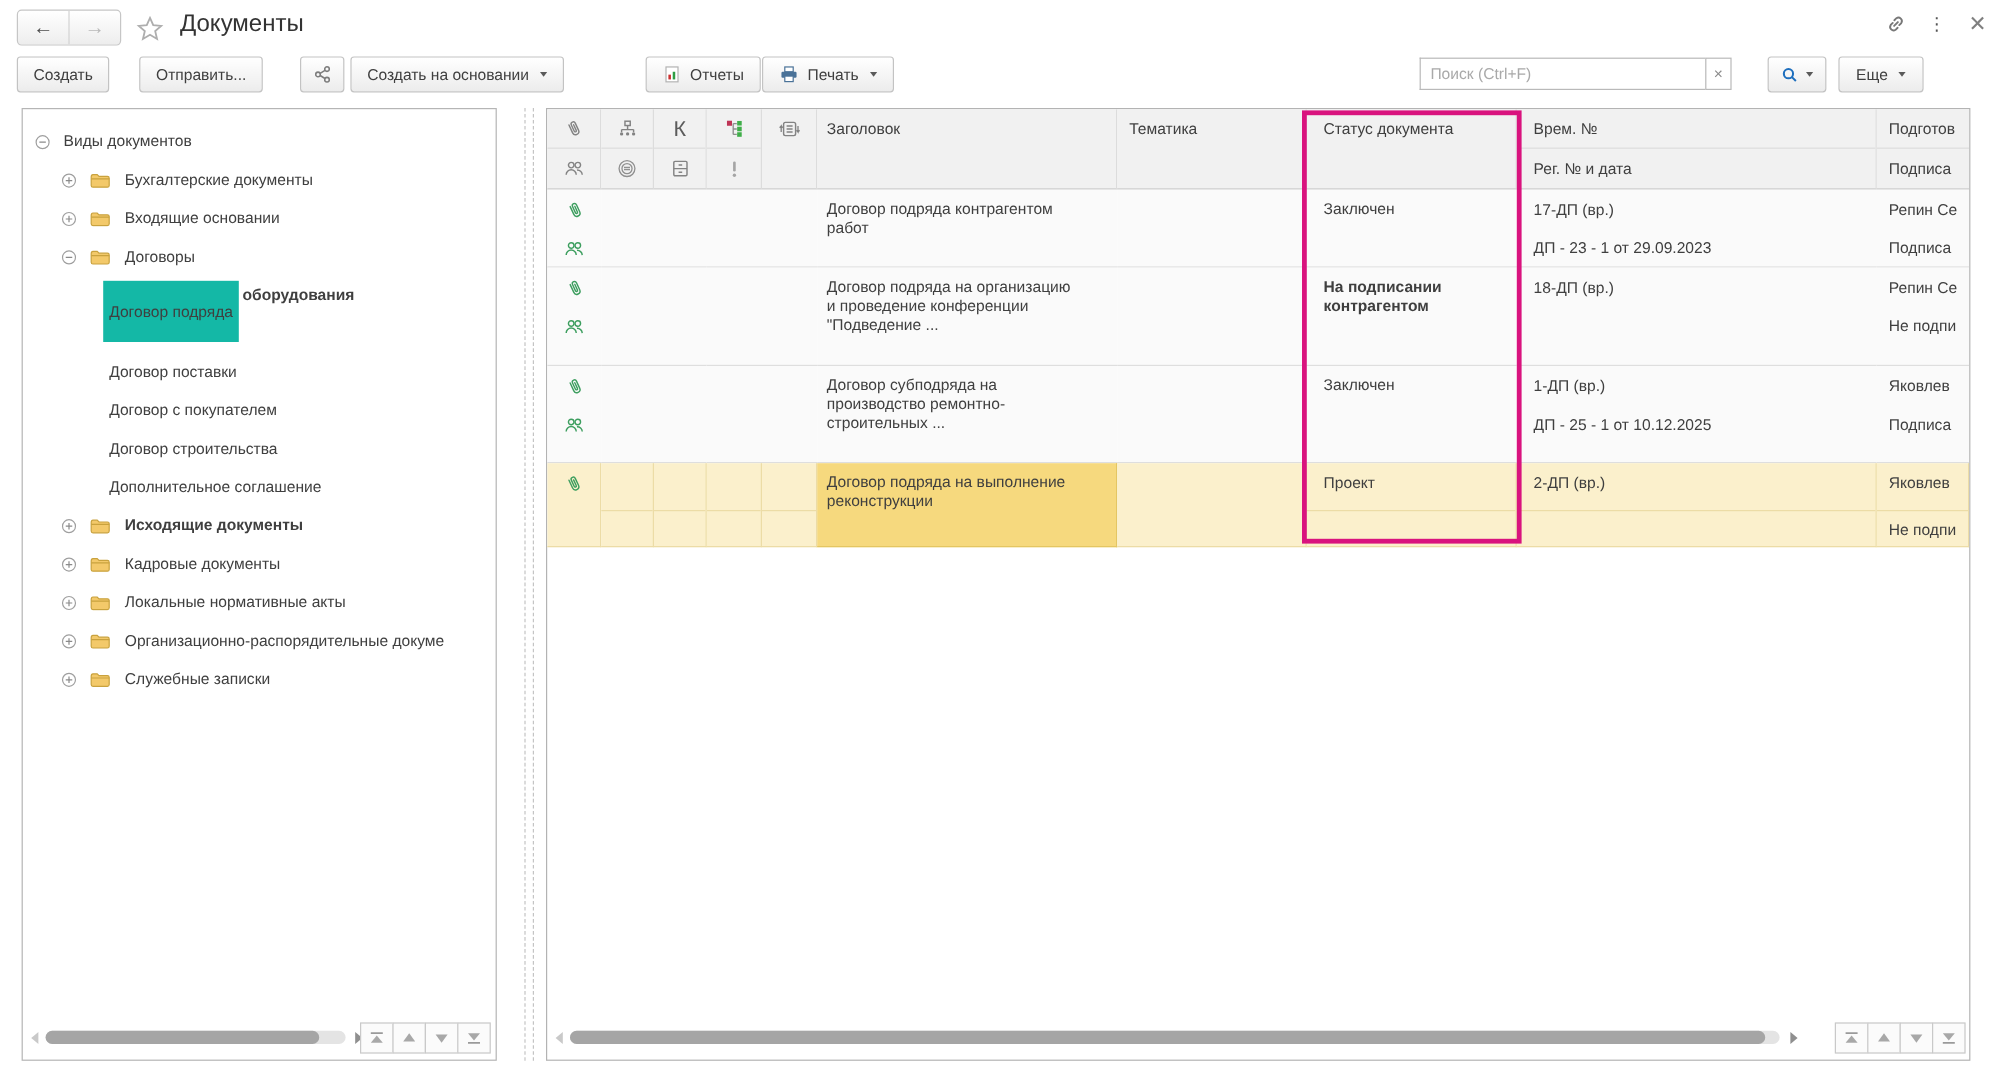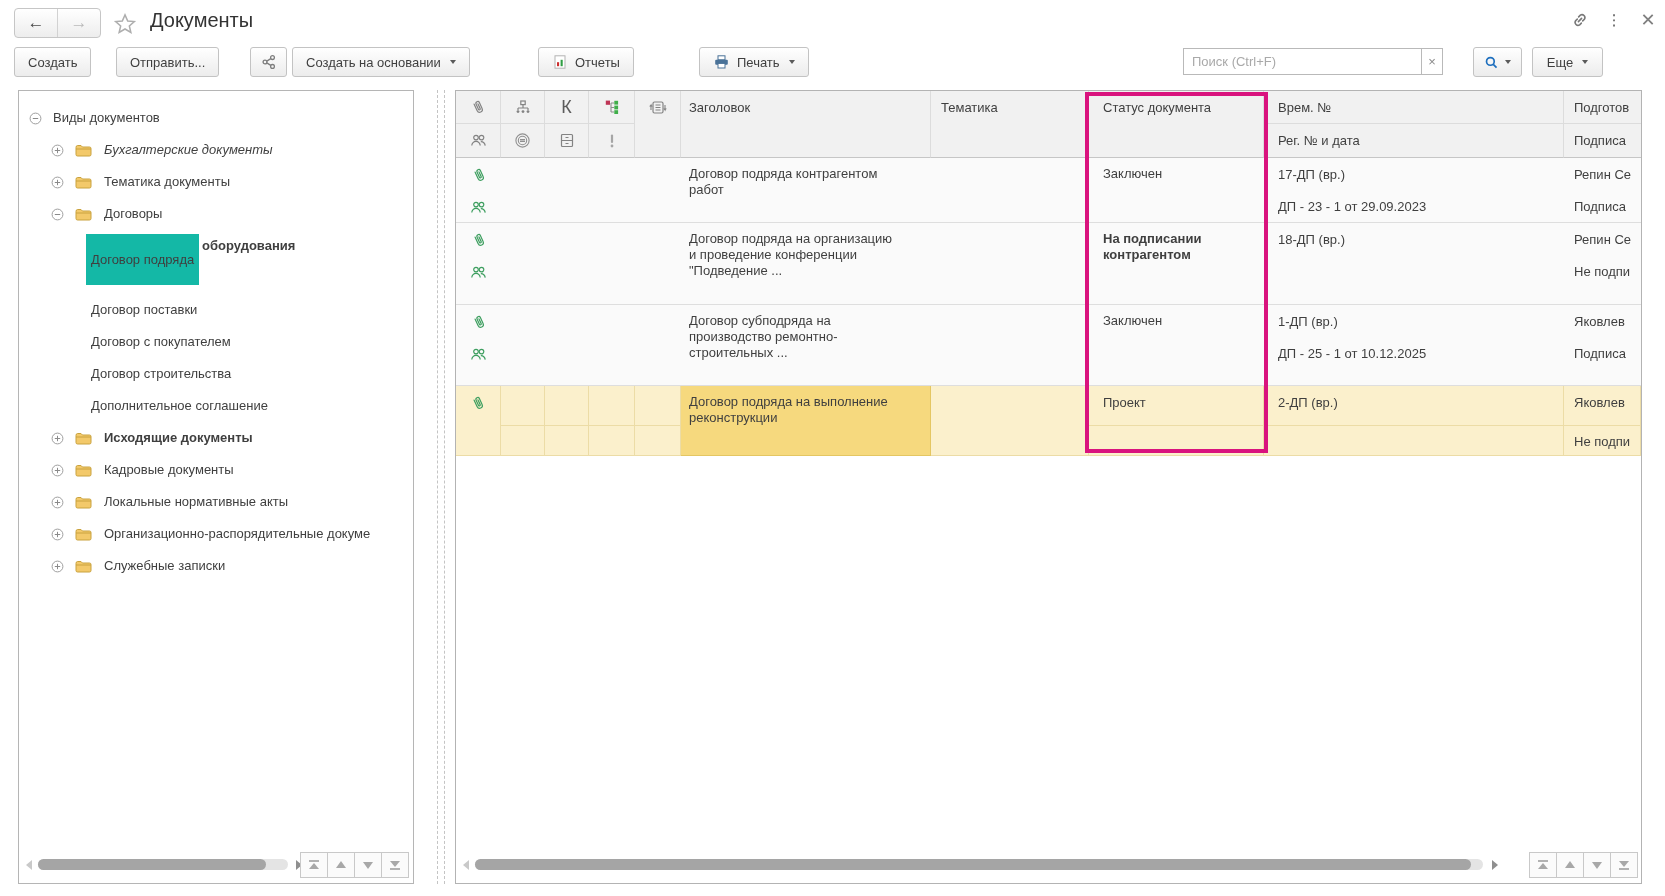--- a/index.html
+++ b/index.html
@@ -122,21 +122,21 @@
       <span class="caret"></span>
     </button>
   <button class="btn" style="left:538px;text-align:right;">
     <svg width="16" height="16" viewBox="0 0 16 16">
         <rect x="3" y="1.8" width="10" height="12.4" fill="#fff" stroke="#b3b3b3"></rect>
         <rect x="5" y="8.2" width="2.1" height="4" fill="#cc2e2e"></rect>
         <rect x="8.6" y="5.8" width="2.1" height="6.4" fill="#2f9e44"></rect>
       </svg>
     <span>Отчеты</span>
   </button>
-  <button class="btn" style="left:699px;">
+  <button class="btn" style="left:635px;">
     <svg width="17" height="16" viewBox="0 0 17 16">
         <rect x="5" y="1.8" width="7" height="4" fill="#fff" stroke="#4a7298"></rect>
         <rect x="2.2" y="5.8" width="12.6" height="5" rx="1" fill="#4a7298"></rect>
         <rect x="5" y="9.4" width="7" height="4.6" fill="#fff" stroke="#4a7298"></rect>
       </svg>
     <span>Печать</span>
       <span class="caret"></span>
   </button>
 
   <div class="srch">
@@ -163,21 +163,21 @@
       <div class="trow" style="padding-left:10px;">
         <span class="exp">
             <svg width="13" height="13" viewBox="0 0 13 13">
               <circle cx="6.5" cy="6.5" r="5.4" fill="#fff" stroke="#9f9f9f"></circle>
               <path d="M3.8 6.5 H9.2" stroke="#8a8a8a"></path>
             </svg>
           </span>
         <span class="tlabel">Виды документов</span>
       </div>
 
-      <div class="trow" style="padding-left:32px;font-style:italic;">
+      <div class="trow" style="padding-left:32px;">
         <span class="exp">
             <svg width="13" height="13" viewBox="0 0 13 13">
               <circle cx="6.5" cy="6.5" r="5.4" fill="#fff" stroke="#9f9f9f"></circle>
               <path d="M3.8 6.5 H9.2 M6.5 3.8 V9.2" stroke="#8a8a8a"></path>
             </svg>
           </span>
         <span class="fold">
             <svg width="17" height="13" viewBox="0 0 17 13">
               <path d="M1 3.5 Q1 1.5 2.5 1.5 L6 1.5 L7.5 3 L14.5 3 Q16 3 16 4.5 L16 10.5 Q16 12 14.5 12 L2.5 12 Q1 12 1 10.5 Z" fill="#f3c96a" stroke="#c9a23e"></path>
               <path d="M1 5 H16" stroke="#c9a23e"></path>
@@ -192,21 +192,21 @@
               <circle cx="6.5" cy="6.5" r="5.4" fill="#fff" stroke="#9f9f9f"></circle>
               <path d="M3.8 6.5 H9.2 M6.5 3.8 V9.2" stroke="#8a8a8a"></path>
             </svg>
           </span>
         <span class="fold">
             <svg width="17" height="13" viewBox="0 0 17 13">
               <path d="M1 3.5 Q1 1.5 2.5 1.5 L6 1.5 L7.5 3 L14.5 3 Q16 3 16 4.5 L16 10.5 Q16 12 14.5 12 L2.5 12 Q1 12 1 10.5 Z" fill="#f3c96a" stroke="#c9a23e"></path>
               <path d="M1 5 H16" stroke="#c9a23e"></path>
             </svg>
           </span>
-        <span class="tlabel">Тематика документы</span>
+        <span class="tlabel">Входящие основании</span>
       </div>
 
       <div class="trow" style="padding-left:32px;">
         <span class="exp">
             <svg width="13" height="13" viewBox="0 0 13 13">
               <circle cx="6.5" cy="6.5" r="5.4" fill="#fff" stroke="#9f9f9f"></circle>
               <path d="M3.8 6.5 H9.2" stroke="#8a8a8a"></path>
             </svg>
           </span>
         <span class="fold">

